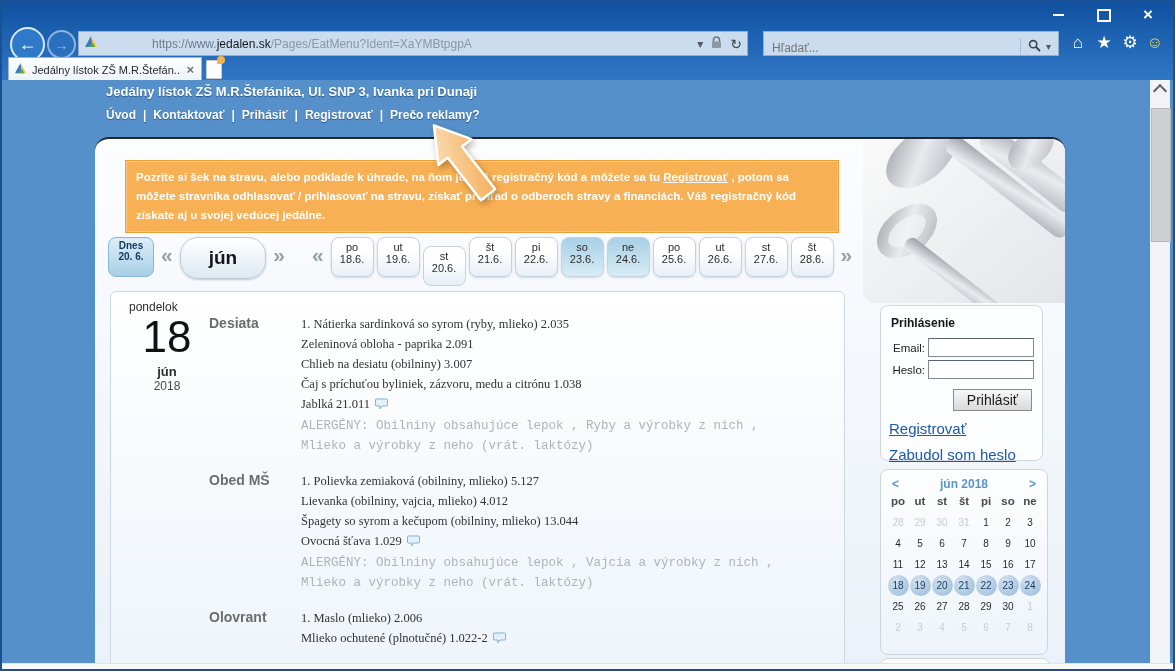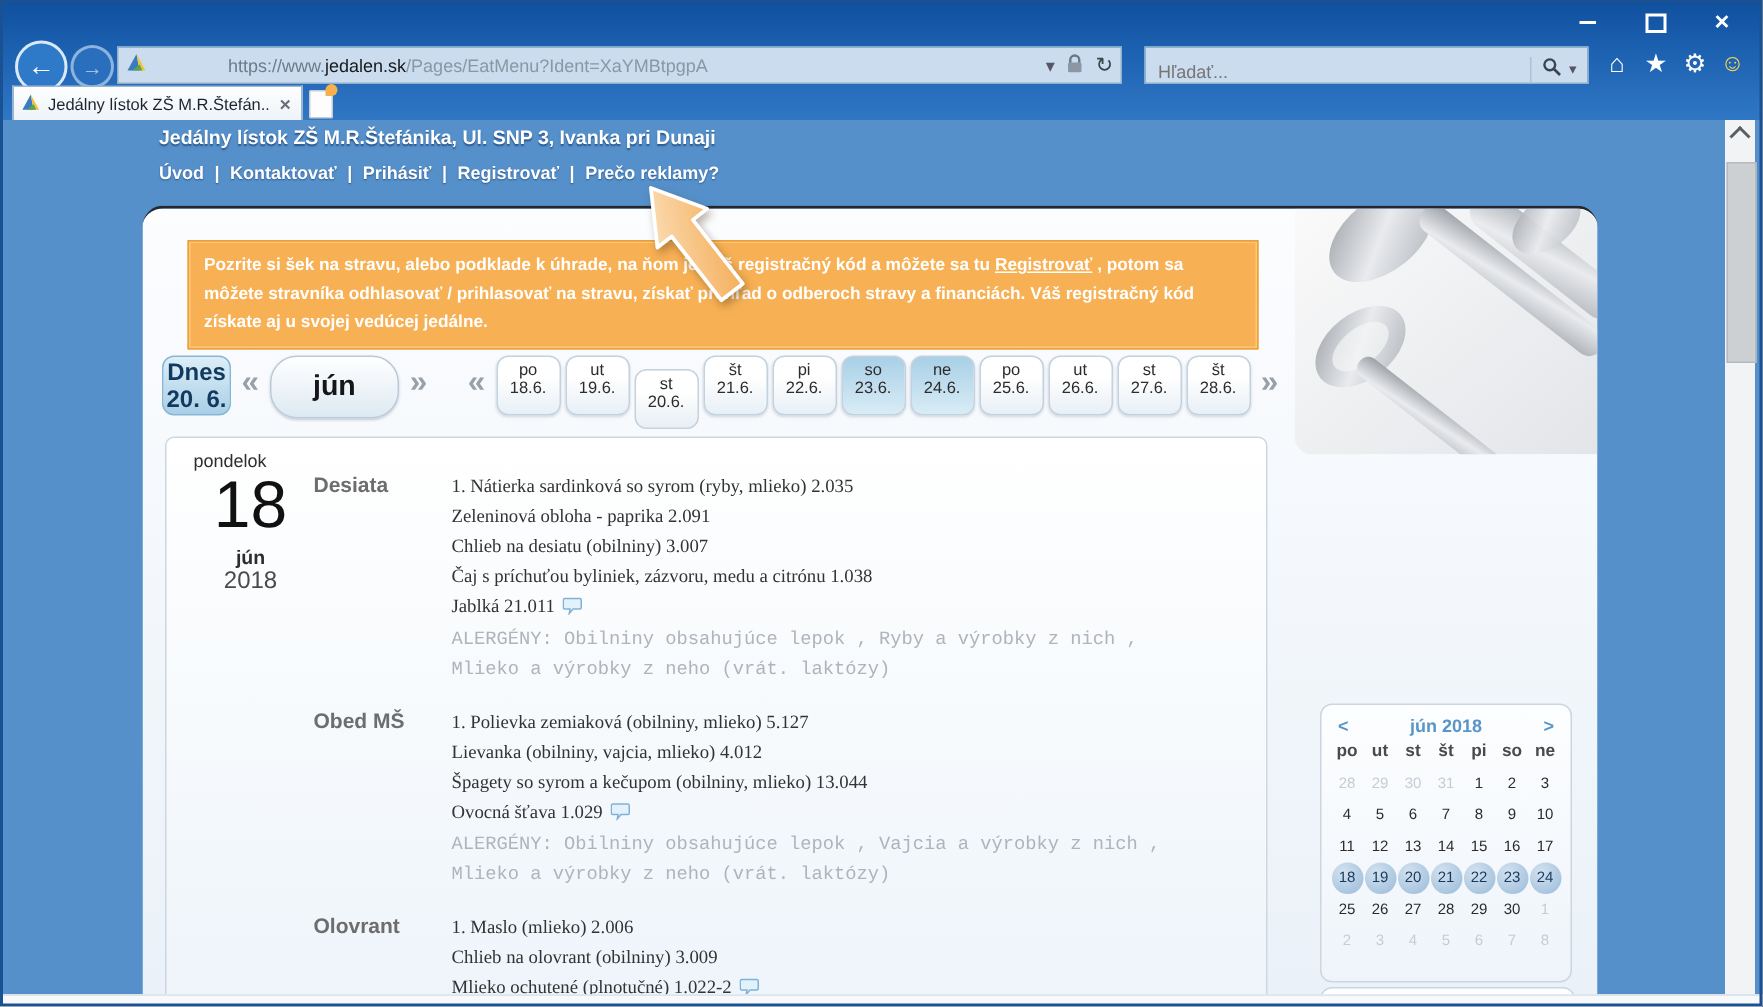--- a/index.html
+++ b/index.html
@@ -52,39 +52,39 @@
              background:linear-gradient(#fcfdff,#eaf1f8);border-top:2px solid #23272e;
              border-radius:14px 14px 0 0;overflow:hidden;}
   #cutlery{position:absolute;right:0;top:0;width:202px;height:164px;border-radius:0 12px 0 12px;overflow:hidden;}
   #notice{position:absolute;left:30px;top:21px;width:692px;background:#f8b054;border:1px solid #ec9f35;
           box-shadow:inset 0 0 0 1px #fbc87e;padding:7px 10px;color:#fff;font-weight:bold;
           font-size:11.5px;line-height:19px;}
   #notice .nlink{text-decoration:underline;cursor:pointer;}
   #datebar{position:absolute;left:13px;top:98px;display:flex;align-items:flex-start;gap:7px;}
   .chev{font-size:21px;font-weight:bold;color:#97a1ab;margin-top:6px;cursor:pointer;}
   #todaybtn{width:44px;height:36px;border:1px solid #86b7d6;border-radius:8px;text-align:center;
-            background:linear-gradient(#ddeef8,#a9cfe6);font-size:16px;font-weight:bold;color:#123a5e;
+            background:linear-gradient(#ddeef8,#a9cfe6);font-size:10px;font-weight:bold;color:#123a5e;
             padding-top:2px;cursor:pointer;}
   #monthbtn{height:40px;line-height:40px;padding:0 28px;border:1px solid #bccad6;border-radius:18px;
             background:linear-gradient(#ffffff,#dde9f2);font-size:19px;font-weight:bold;color:#14161a;
             box-shadow:0 1px 2px rgba(30,60,90,.25);cursor:pointer;}
   .gap{width:13px;}
   .daybtn{width:41px;height:36px;border:1px solid #c3d2de;border-radius:8px;text-align:center;
           background:linear-gradient(#ffffff 35%,#e7eff6);font-size:11px;color:#2c2c2c;padding-top:2px;
           box-shadow:0 1px 2px rgba(30,60,90,.18);cursor:pointer;}
   .daybtn .dow{margin-top:1px;}
   .daybtn.weekend{background:linear-gradient(#a8d0e6,#d9ecf6);}
   .daybtn.current{transform:translateY(9px);box-shadow:none;}
   #daycard{position:absolute;left:15px;top:152px;width:733px;height:400px;background:linear-gradient(#ffffff,#edf4fa);
            border:1px solid #cdd7e1;border-radius:6px;}
   #datecol{position:absolute;left:16px;top:8px;width:80px;text-align:center;color:#2e2e2e;}
   #datecol .wd{font-size:12px;text-align:left;margin-left:2px;}
   #datecol .dnum{font-size:44px;line-height:46px;color:#111;}
   #datecol .mon{font-size:13px;font-weight:bold;margin-top:4px;}
-  #datecol .yr{font-size:16px;color:#4a4a4a;}
+  #datecol .yr{font-size:12px;color:#4a4a4a;}
   #sections{position:absolute;left:98px;top:22px;width:620px;}
   .sec{display:flex;margin-bottom:15px;}
   .sec-label{width:92px;font-size:14px;font-weight:bold;color:#6d6d6d;padding-top:1px;}
   .sec-body{width:505px;font-size:12.5px;color:#333;}
   .item{line-height:20px;font-family:Liberation Serif, serif;}
   .allerg{line-height:20px;color:#aeb4ba;font-family:Liberation Mono, monospace;}
   .bubble{display:inline-block;margin-left:5px;vertical-align:-2px;cursor:pointer;}
   
   .sidebox{position:absolute;background:#fdfeff;border:1px solid #ccd6e0;border-radius:8px;}
   #loginbox{left:785px;top:166px;width:163px;height:156px;padding:10px 8px 0;box-sizing:border-box;}
@@ -307,29 +307,42 @@
               <div class="item"><span>Ovocná šťava 1.029</span><span class="bubble"><svg width="13" height="12" viewBox="0 0 13 12">
                     <path d="M1.5 1h10a1 1 0 0 1 1 1v5a1 1 0 0 1-1 1H7l-2.5 3 .5-3H1.5a1 1 0 0 1-1-1V2a1 1 0 0 1 1-1z" fill="#e3f1fb" stroke="#7fb2d8" stroke-width="1"></path>
                   </svg></span></div>
               <div class="allerg">ALERGÉNY: Obilniny obsahujúce lepok , Vajcia a výrobky z nich , Mlieko a výrobky z neho (vrát. laktózy)</div>
             </div>
           </div>
           <div class="sec">
             <div class="sec-label">Olovrant</div>
             <div class="sec-body">
               <div class="item"><span>1. Maslo (mlieko) 2.006</span></div>
-              <div class="item"><span>Chlieb na olovrant (obilniny) 3.009</span></div>
               <div class="item"><span>Mlieko ochutené (plnotučné) 1.022-2</span><span class="bubble"><svg width="13" height="12" viewBox="0 0 13 12">
                     <path d="M1.5 1h10a1 1 0 0 1 1 1v5a1 1 0 0 1-1 1H7l-2.5 3 .5-3H1.5a1 1 0 0 1-1-1V2a1 1 0 0 1 1-1z" fill="#e3f1fb" stroke="#7fb2d8" stroke-width="1"></path>
                   </svg></span></div>
             </div>
           </div>
         </div>
     </div>
 
+    <div class="sidebox" id="loginbox">
+      <div class="ltitle">Prihlásenie</div>
+      <div class="lrow">
+          <label>Email:</label>
+          <input style="">
+        </div>
+      <div class="lrow">
+          <label>Heslo:</label>
+          <input style="">
+        </div>
+      <div id="loginbtnrow"><button id="loginbtn">Prihlásiť</button></div>
+      <a class="sidelink">Registrovať</a>
+      <a class="sidelink">Zabudol som heslo</a>
+    </div>
 
     <div class="sidebox" id="calbox">
       <div id="calhead">
         <span>&lt;</span>
         <span>jún 2018</span>
         <span>&gt;</span>
       </div>
       <div id="calgrid">
           <div class="calrow">
             <span class="calcell caldn">po</span>

